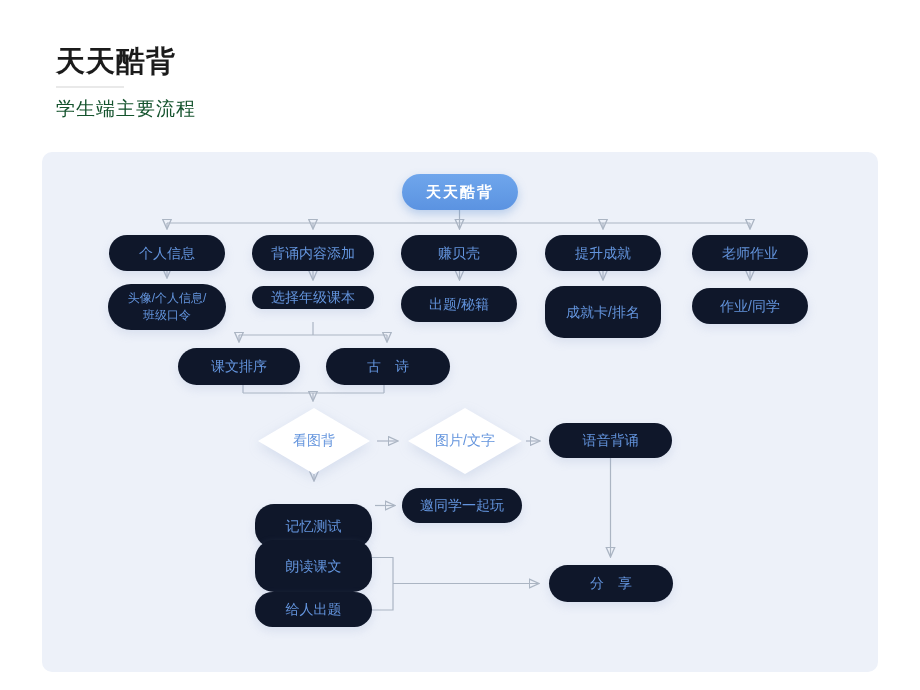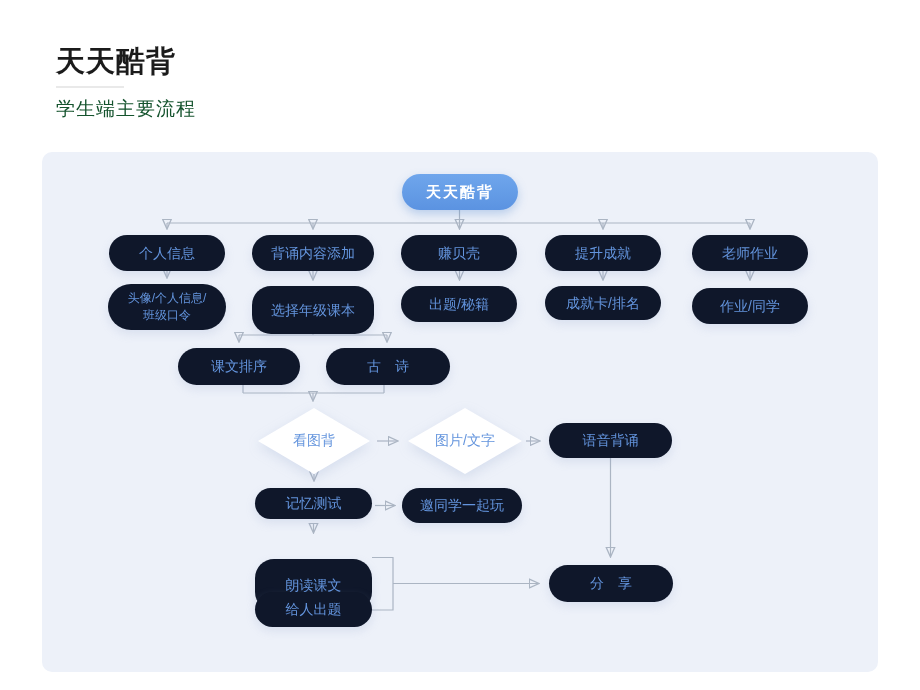--- a/index.html
+++ b/index.html
@@ -84,35 +84,35 @@
   <div class="node root" style="left:402px;top:174px;width:116px;height:36px;">天天酷背</div>
 
   <div class="node" style="left:109px;top:235px;width:116px;height:36px;">个人信息</div>
   <div class="node" style="left:252px;top:235px;width:122px;height:36px;">背诵内容添加</div>
   <div class="node" style="left:401px;top:235px;width:116px;height:36px;">赚贝壳</div>
   <div class="node" style="left:545px;top:235px;width:116px;height:36px;">提升成就</div>
   <div class="node" style="left:692px;top:235px;width:116px;height:36px;">老师作业</div>
 
   <div class="node small" style="left:108px;top:284px;width:118px;height:46px;border-radius:23px;text-align:center;">头像/个人信息/
 班级口令</div>
-  <div class="node" style="left:252px;top:286px;width:122px;height:48px;">选择年级课本</div>
+  <div class="node" style="left:252px;top:286px;width:122px;height:23px;">选择年级课本</div>
   <div class="node" style="left:401px;top:286px;width:116px;height:36px;">出题/秘籍</div>
-  <div class="node" style="left:545px;top:286px;width:116px;height:34px;">成就卡/排名</div>
+  <div class="node" style="left:545px;top:286px;width:116px;height:52px;">成就卡/排名</div>
   <div class="node" style="left:692px;top:288px;width:116px;height:36px;">作业/同学</div>
 
   <div class="node" style="left:178px;top:348px;width:122px;height:37px;">课文排序</div>
   <div class="node" style="left:326px;top:348px;width:124px;height:37px;">古　诗</div>
 
   <div class="diamond-wrap" style="left:258px;top:408px;width:112px;height:66px;">
     <div class="diamond">看图背</div>
   </div>
   <div class="diamond-wrap" style="left:408px;top:408px;width:114px;height:66px;">
     <div class="diamond">图片/文字</div>
   </div>
 
   <div class="node" style="left:549px;top:423px;width:123px;height:35px;">语音背诵</div>
-  <div class="node" style="left:255px;top:488px;width:117px;height:31px;">记忆测试</div>
+  <div class="node" style="left:255px;top:504px;width:117px;height:44px;">记忆测试</div>
   <div class="node" style="left:402px;top:488px;width:120px;height:35px;">邀同学一起玩</div>
-  <div class="node" style="left:255px;top:540px;width:117px;height:52px;margin-top:19px;">朗读课文</div>
+  <div class="node" style="left:255px;top:540px;width:117px;height:52px;">朗读课文</div>
   <div class="node" style="left:255px;top:592px;width:117px;height:35px;">给人出题</div>
   <div class="node" style="left:549px;top:565px;width:124px;height:37px;">分　享</div>
 
 </div>
 
 </body></html>

